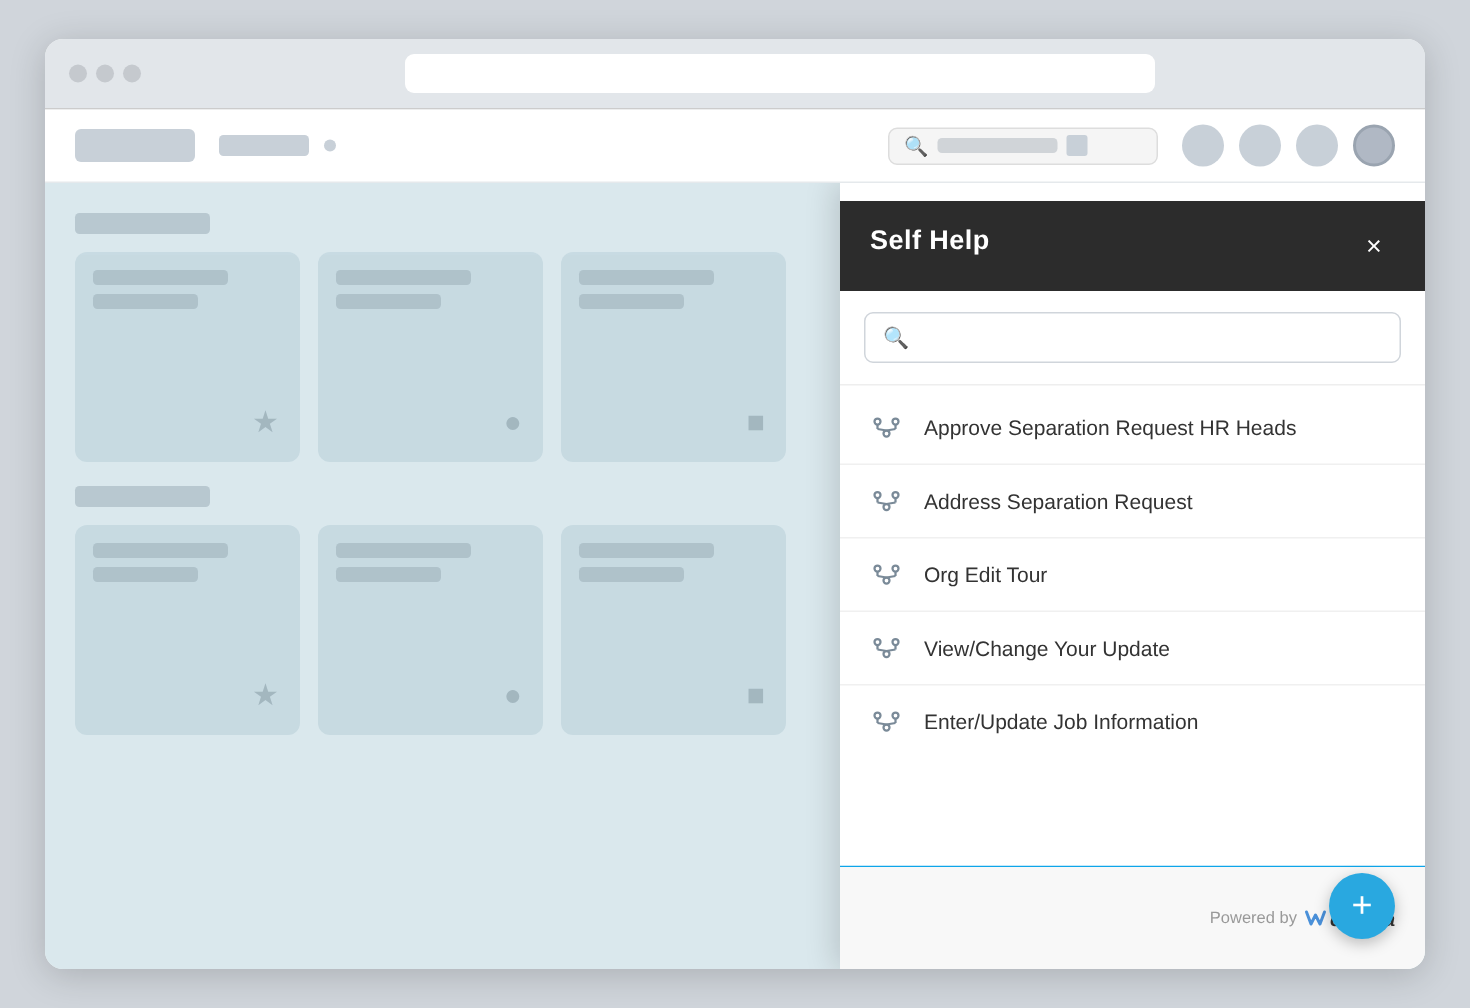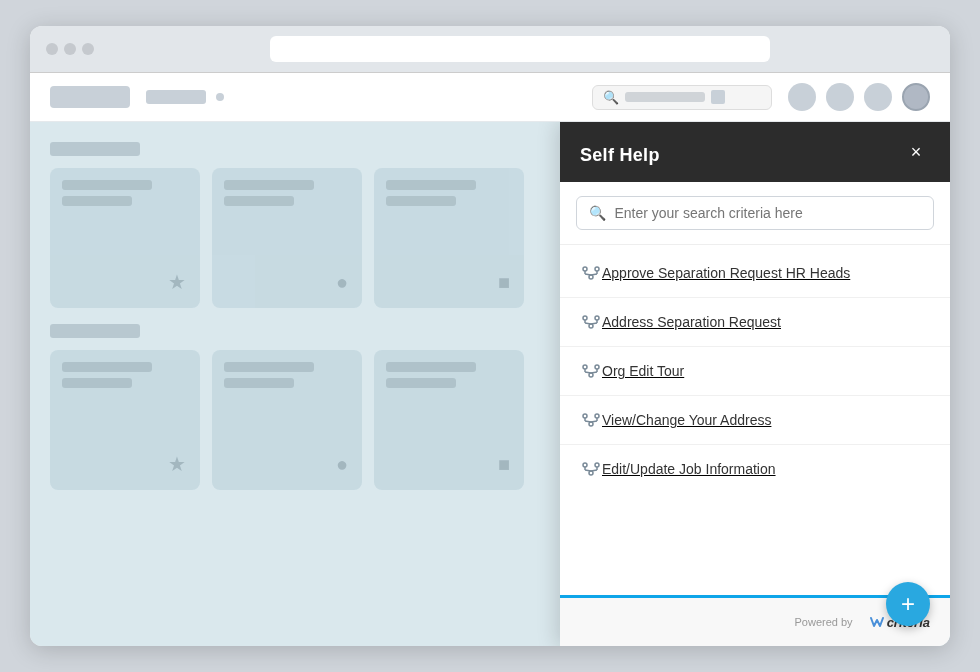--- a/index.html
+++ b/index.html
@@ -215,23 +215,24 @@
       box-shadow: -4px 0 20px rgba(0,0,0,0.15);
       display: flex;
       flex-direction: column;
       border-radius: 0 0 12px 0;
     }
 
     .panel-header {
       background: #2c2c2c;
       padding: 16px 20px;
       display: flex;
-      align-items: flex-end;
+      align-items: flex-start;
       justify-content: space-between;
       border-radius: 0;
+      margin-top: 12px;
     }
 
     .panel-title {
       color: #ffffff;
       font-size: 18px;
       font-weight: 600;
       letter-spacing: 0.3px;
     }
 
     .panel-close {
@@ -281,25 +282,25 @@
     
     .panel-items {
       flex: 1;
       overflow-y: auto;
       padding: 4px 0;
     }
 
     .panel-item {
       display: flex;
       align-items: center;
+      gap: 14px;
       padding: 14px 20px;
       cursor: pointer;
       border-bottom: 1px solid #f0f0f0;
       transition: background 0.15s;
-      text-decoration: underline;
     }
 
     .panel-item:last-child {
       border-bottom: none;
     }
 
     .item-icon {
       color: #7a8a98;
       font-size: 18px;
       flex-shrink: 0;
@@ -310,27 +311,27 @@
     }
 
     .item-label {
       font-size: 14px;
       color: #333;
       font-weight: 400;
     }
 
     
     .panel-footer {
-      padding: 16px 20px;
+      padding: 26px 20px;
       background: #f8f8f8;
-      border-top: 3px solid #0ea5e9;
+      border-top: 1px solid #0ea5e9;
       display: flex;
       align-items: center;
       justify-content: flex-end;
-      gap: 16px;
+      gap: 4px;
       border-radius: 0 0 12px 0;
     }
 
     .footer-powered-text {
       font-size: 11px;
       color: #999;
     }
 
     
     .fab-button {
@@ -451,21 +452,20 @@
     <div class="self-help-panel">
 
       <div class="panel-header">
         <span class="panel-title">Self Help</span>
         <button class="panel-close">×</button>
       </div>
 
       <div class="panel-search-wrapper">
         <div class="panel-search-box">
           <span class="panel-search-icon">🔍</span>
-          <input class="panel-search-input" type="text" placeholder="Enter your search criteria here" style="">
         </div>
       </div>
 
       <div class="panel-items">
 
         <div class="panel-item">
           <div class="item-icon">
             <svg width="20" height="20" viewBox="0 0 20 20" fill="none">
               <circle cx="4" cy="6" r="2" stroke="#7a8a98" stroke-width="1.5" fill="none"></circle>
               <circle cx="16" cy="6" r="2" stroke="#7a8a98" stroke-width="1.5" fill="none"></circle>
@@ -514,36 +514,36 @@
             <svg width="20" height="20" viewBox="0 0 20 20" fill="none">
               <circle cx="4" cy="6" r="2" stroke="#7a8a98" stroke-width="1.5" fill="none"></circle>
               <circle cx="16" cy="6" r="2" stroke="#7a8a98" stroke-width="1.5" fill="none"></circle>
               <circle cx="10" cy="14" r="2" stroke="#7a8a98" stroke-width="1.5" fill="none"></circle>
               <line x1="4" y1="8" x2="4" y2="11" stroke="#7a8a98" stroke-width="1.5"></line>
               <line x1="4" y1="11" x2="10" y2="12" stroke="#7a8a98" stroke-width="1.5"></line>
               <line x1="16" y1="8" x2="16" y2="11" stroke="#7a8a98" stroke-width="1.5"></line>
               <line x1="16" y1="11" x2="10" y2="12" stroke="#7a8a98" stroke-width="1.5"></line>
             </svg>
           </div>
-          <span class="item-label">View/Change Your Address</span>
+          <span class="item-label">View/Change Your Update</span>
         </div>
 
         <div class="panel-item">
           <div class="item-icon">
             <svg width="20" height="20" viewBox="0 0 20 20" fill="none">
               <circle cx="4" cy="6" r="2" stroke="#7a8a98" stroke-width="1.5" fill="none"></circle>
               <circle cx="16" cy="6" r="2" stroke="#7a8a98" stroke-width="1.5" fill="none"></circle>
               <circle cx="10" cy="14" r="2" stroke="#7a8a98" stroke-width="1.5" fill="none"></circle>
               <line x1="4" y1="8" x2="4" y2="11" stroke="#7a8a98" stroke-width="1.5"></line>
               <line x1="4" y1="11" x2="10" y2="12" stroke="#7a8a98" stroke-width="1.5"></line>
               <line x1="16" y1="8" x2="16" y2="11" stroke="#7a8a98" stroke-width="1.5"></line>
               <line x1="16" y1="11" x2="10" y2="12" stroke="#7a8a98" stroke-width="1.5"></line>
             </svg>
           </div>
-          <span class="item-label">Edit/Update Job Information</span>
+          <span class="item-label">Enter/Update Job Information</span>
         </div>
 
       </div>
 
       <div class="panel-footer">
         <span class="footer-powered-text">Powered by</span>
         <div class="whatfix-logo">
           <svg class="whatfix-logo-icon" viewBox="0 0 16 16" fill="none">
             <path d="M2 4 L5 12 L8 6 L11 12 L14 4" stroke="#4a90d9" stroke-width="2" fill="none" stroke-linecap="round" stroke-linejoin="round"></path>
           </svg>

